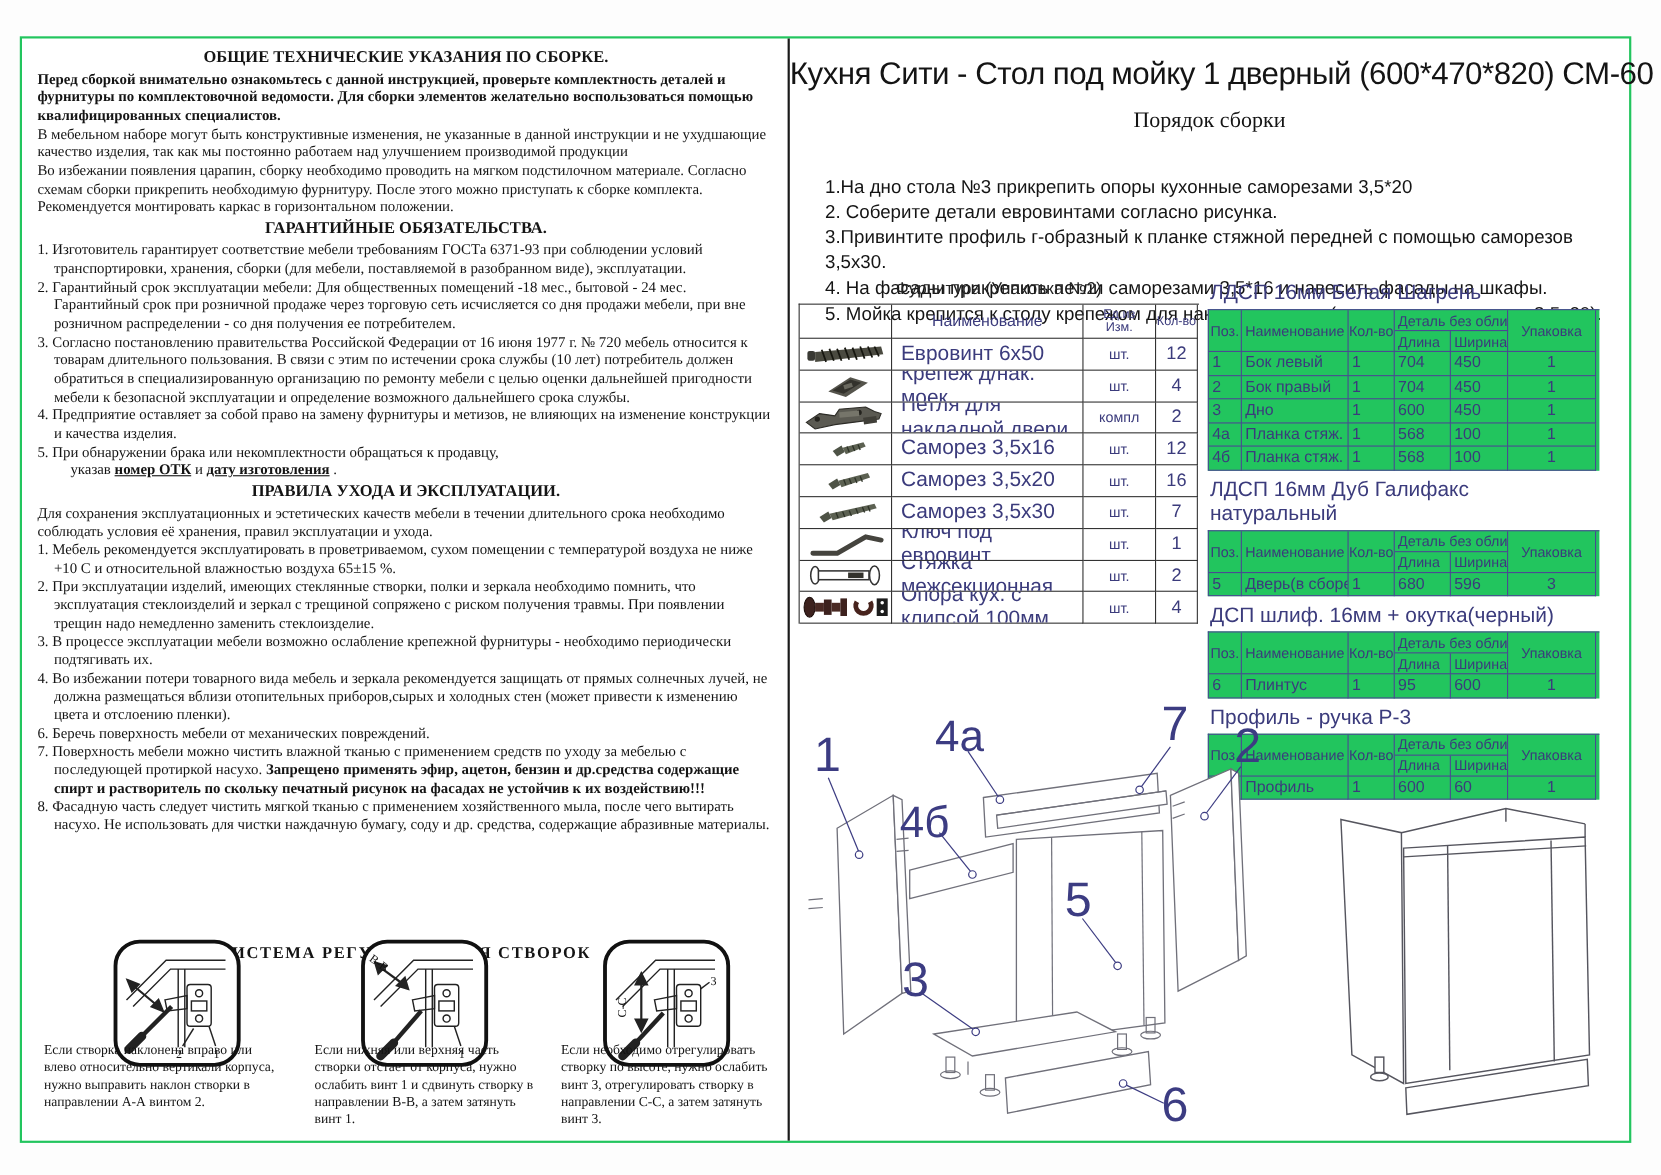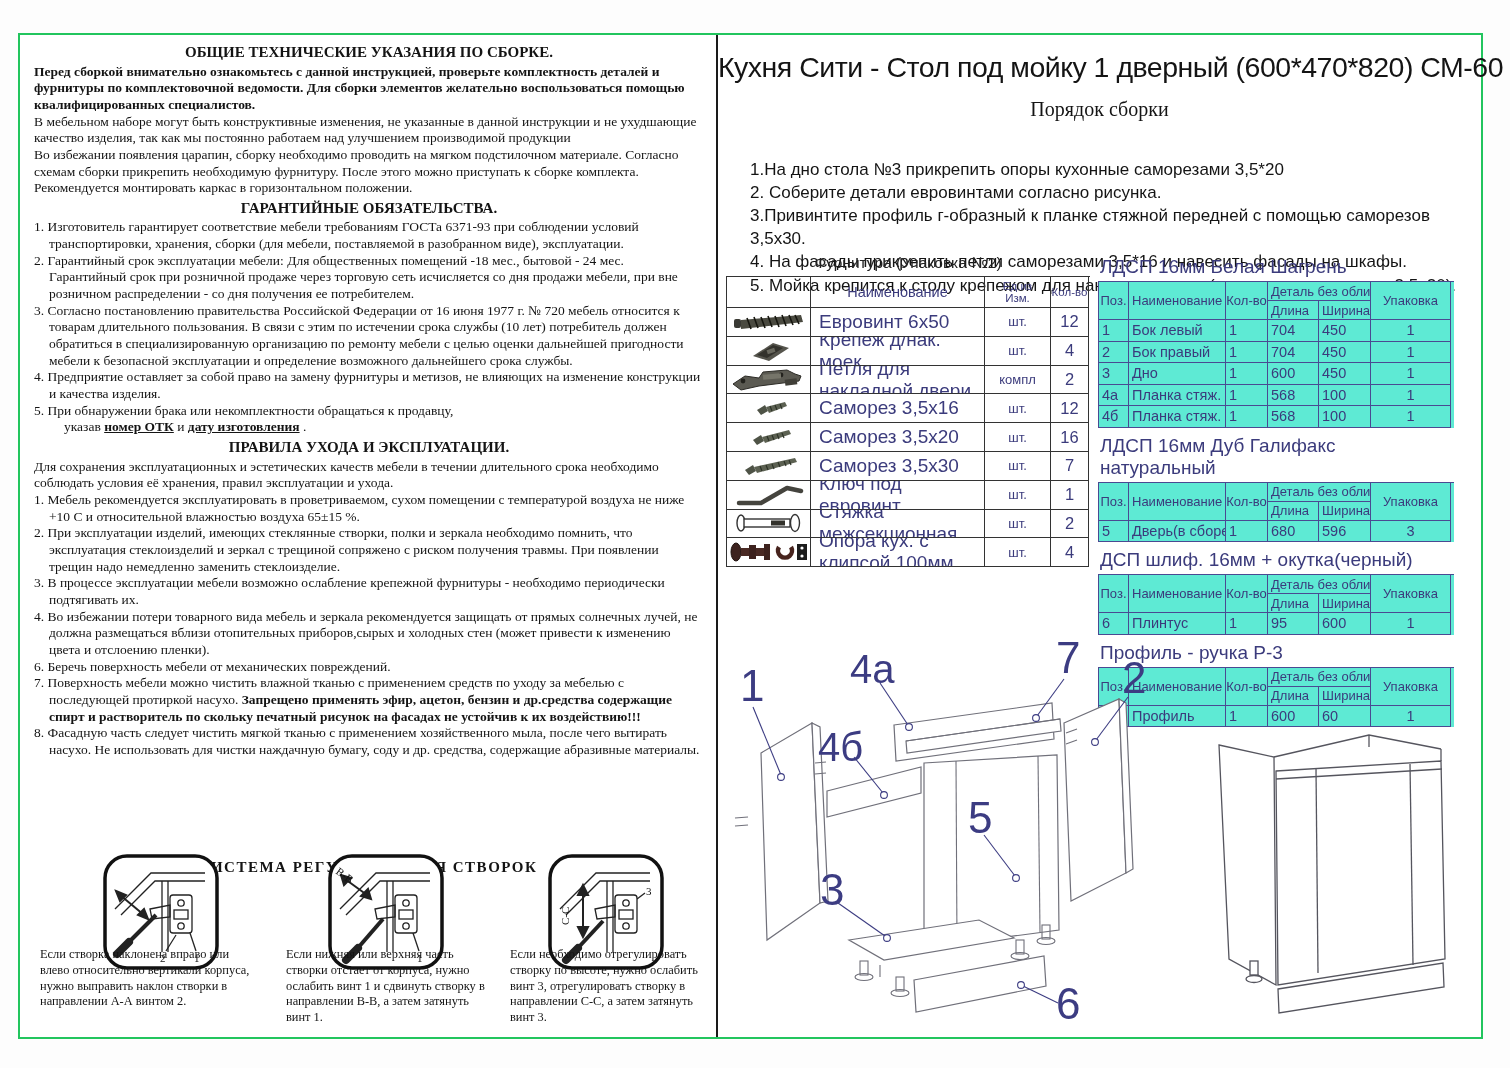--- a/index.html
+++ b/index.html
@@ -44,21 +44,21 @@
   .hw-name{justify-content:flex-start;padding-left:8px;font-size:19px;}
   .hw-unit{font-size:13px;} .hw-qty{font-size:16.5px;text-align:center;}
   .hw-h{font-size:14.5px;} .hw-h small{font-size:11.5px;line-height:1.05;text-align:center;}
 
   .parts{position:absolute;left:380px;top:221px;width:356px;color:#3b3b7c;}
   .pt-title{font-size:19px;margin:7px 0 3px 2px;color:#3b3b7c;}
   .pt-title.first{margin-top:0;}
   .ptable{display:grid;grid-template-columns:30px 97px 42px 51px 52px 80px;
           grid-template-rows:19px 19px;grid-auto-rows:21.5px;
           border-top:1.4px solid #4a4a92;border-left:1.4px solid #4a4a92;
-          font-size:13px;background:#5eead4;}
+          font-size:13px;background:#22c55e;}
   .pc{border-right:1.4px solid #4a4a92;border-bottom:1.4px solid #4a4a92;
       display:flex;align-items:center;padding:0 3px;overflow:hidden;white-space:nowrap;}
   .pcc{justify-content:center;padding:0 1px;}
   .ph-pos{grid-area:1/1/3/2;} .ph-name{grid-area:1/2/3/3;} .ph-qty{grid-area:1/3/3/4;}
   .ph-detail{grid-area:1/4/2/6;} .ph-len{grid-area:2/4/3/5;} .ph-wid{grid-area:2/5/3/6;}
   .ph-pack{grid-area:1/6/3/7;justify-content:center;}
   .pd{font-size:14.5px;}
 
   .expl{position:absolute;left:2px;top:600px;}
   .cab{position:absolute;left:494px;top:664px;}

